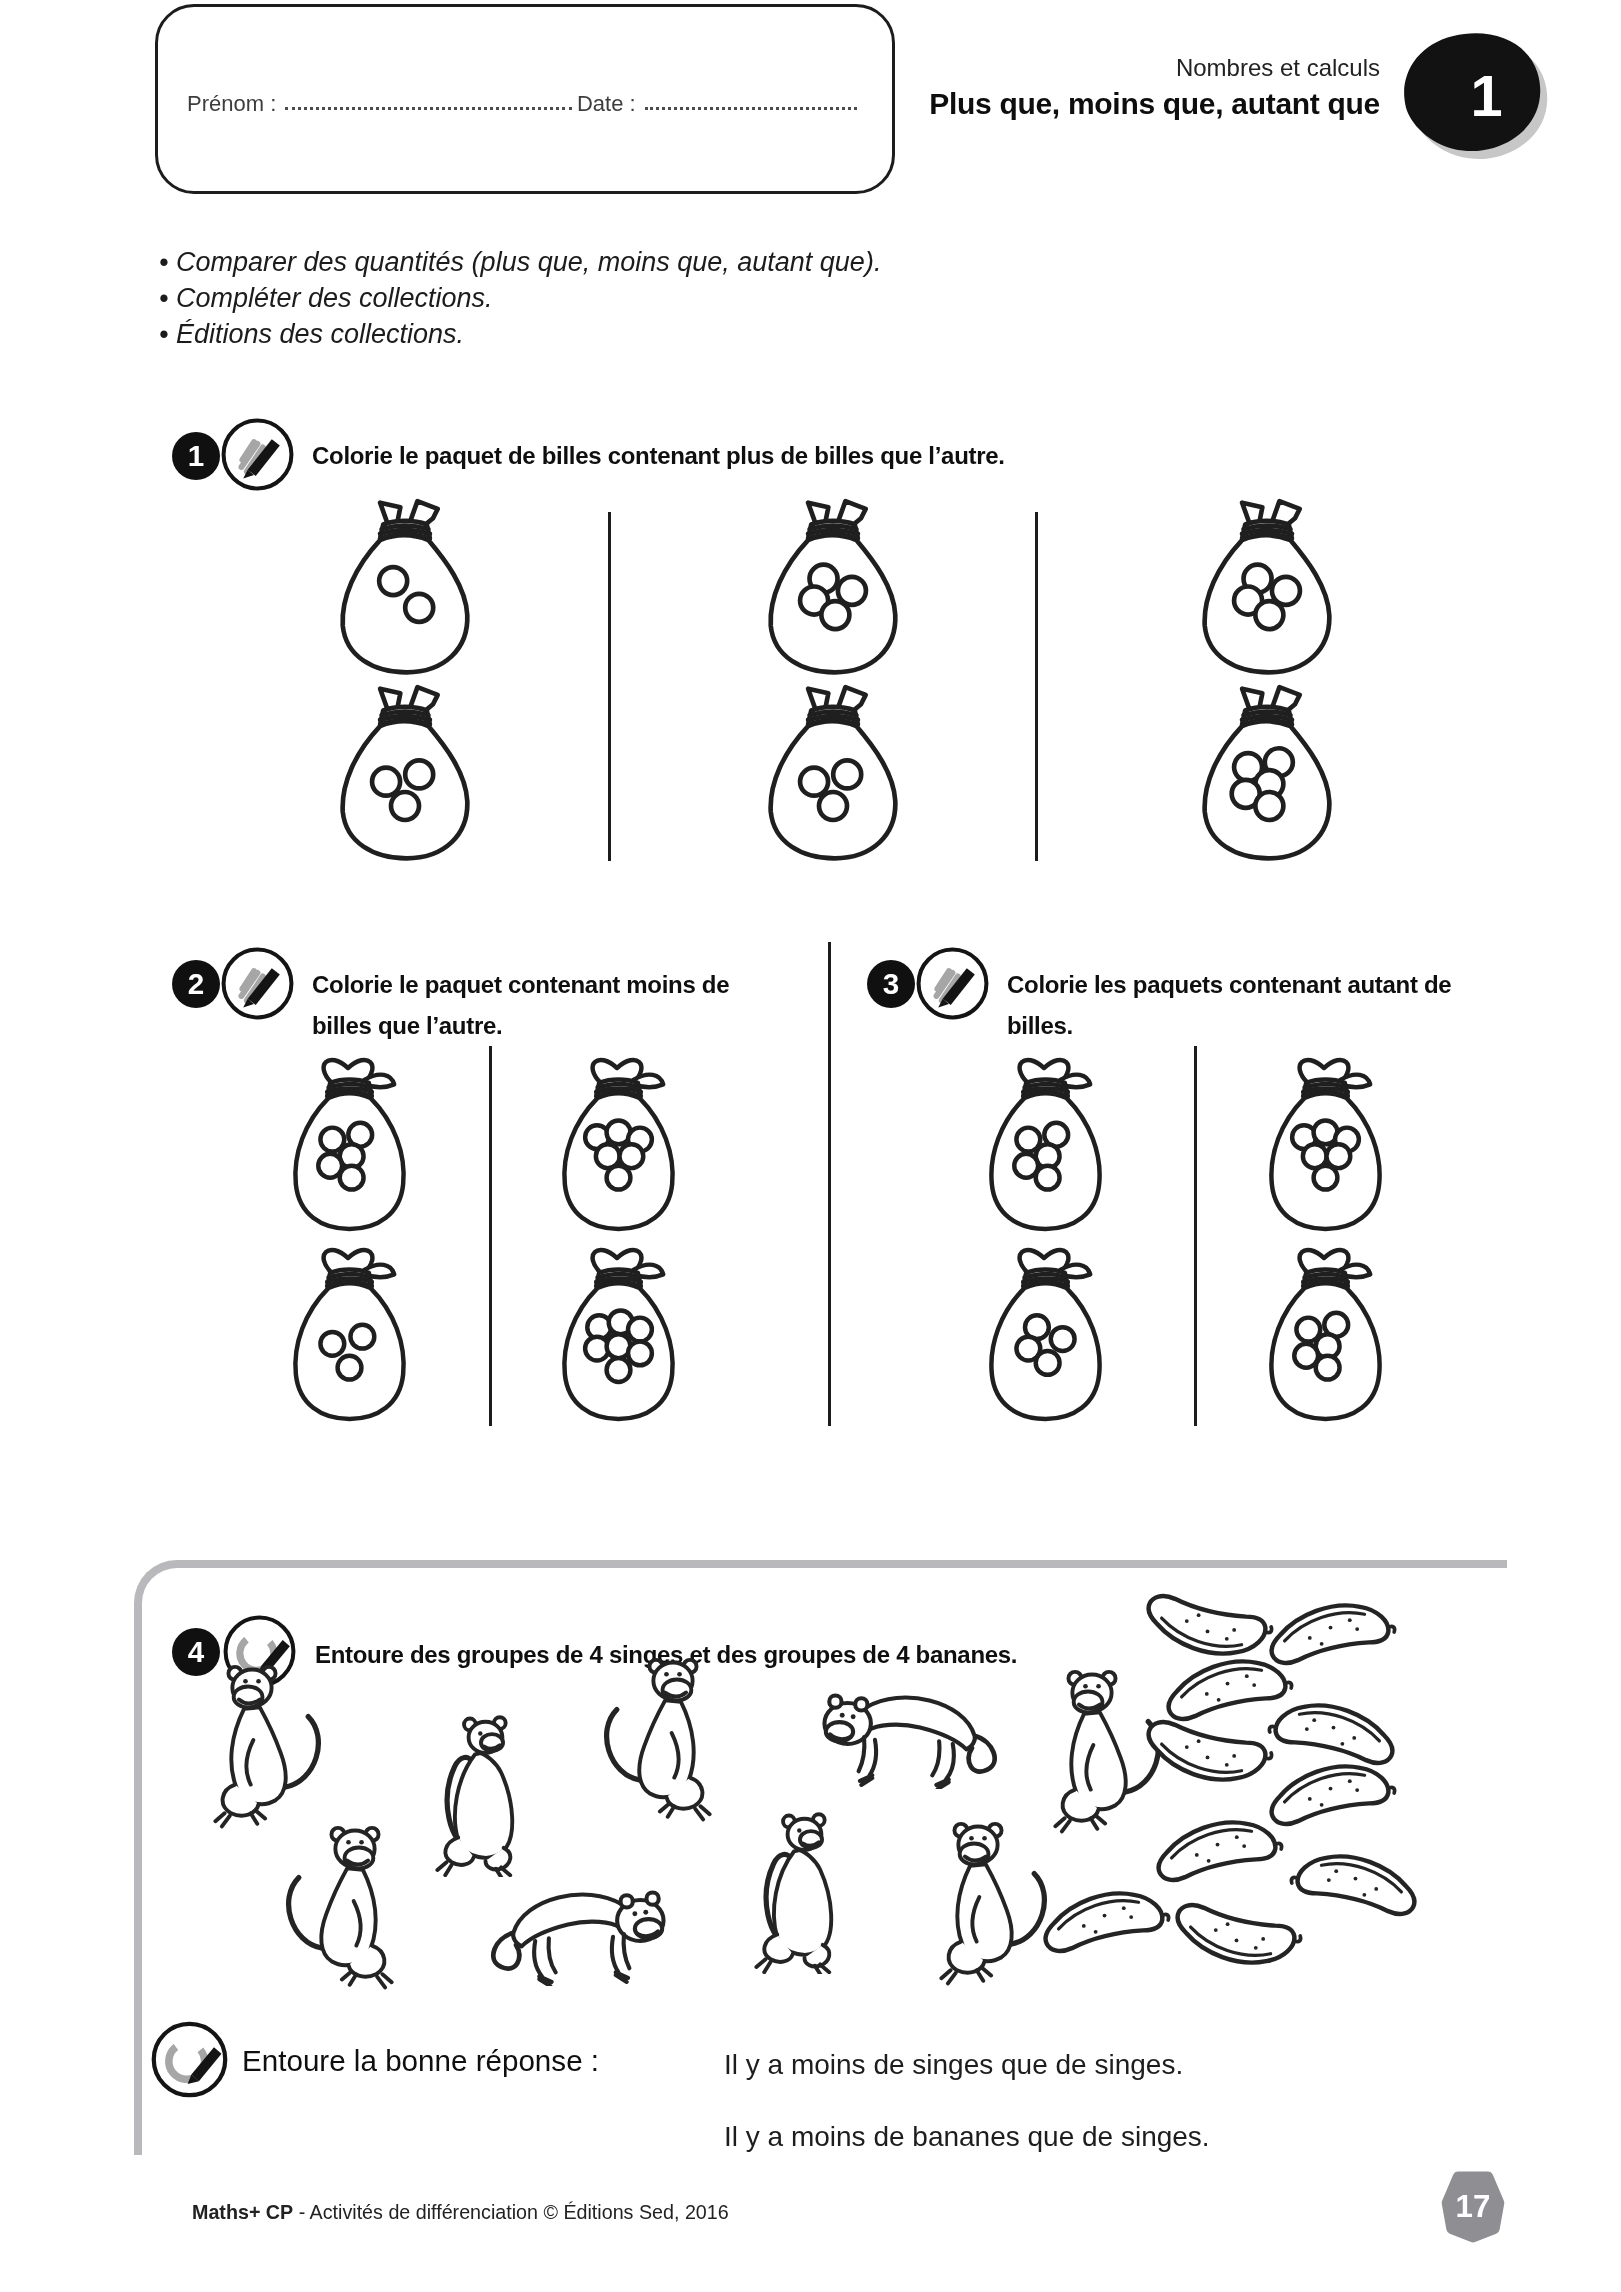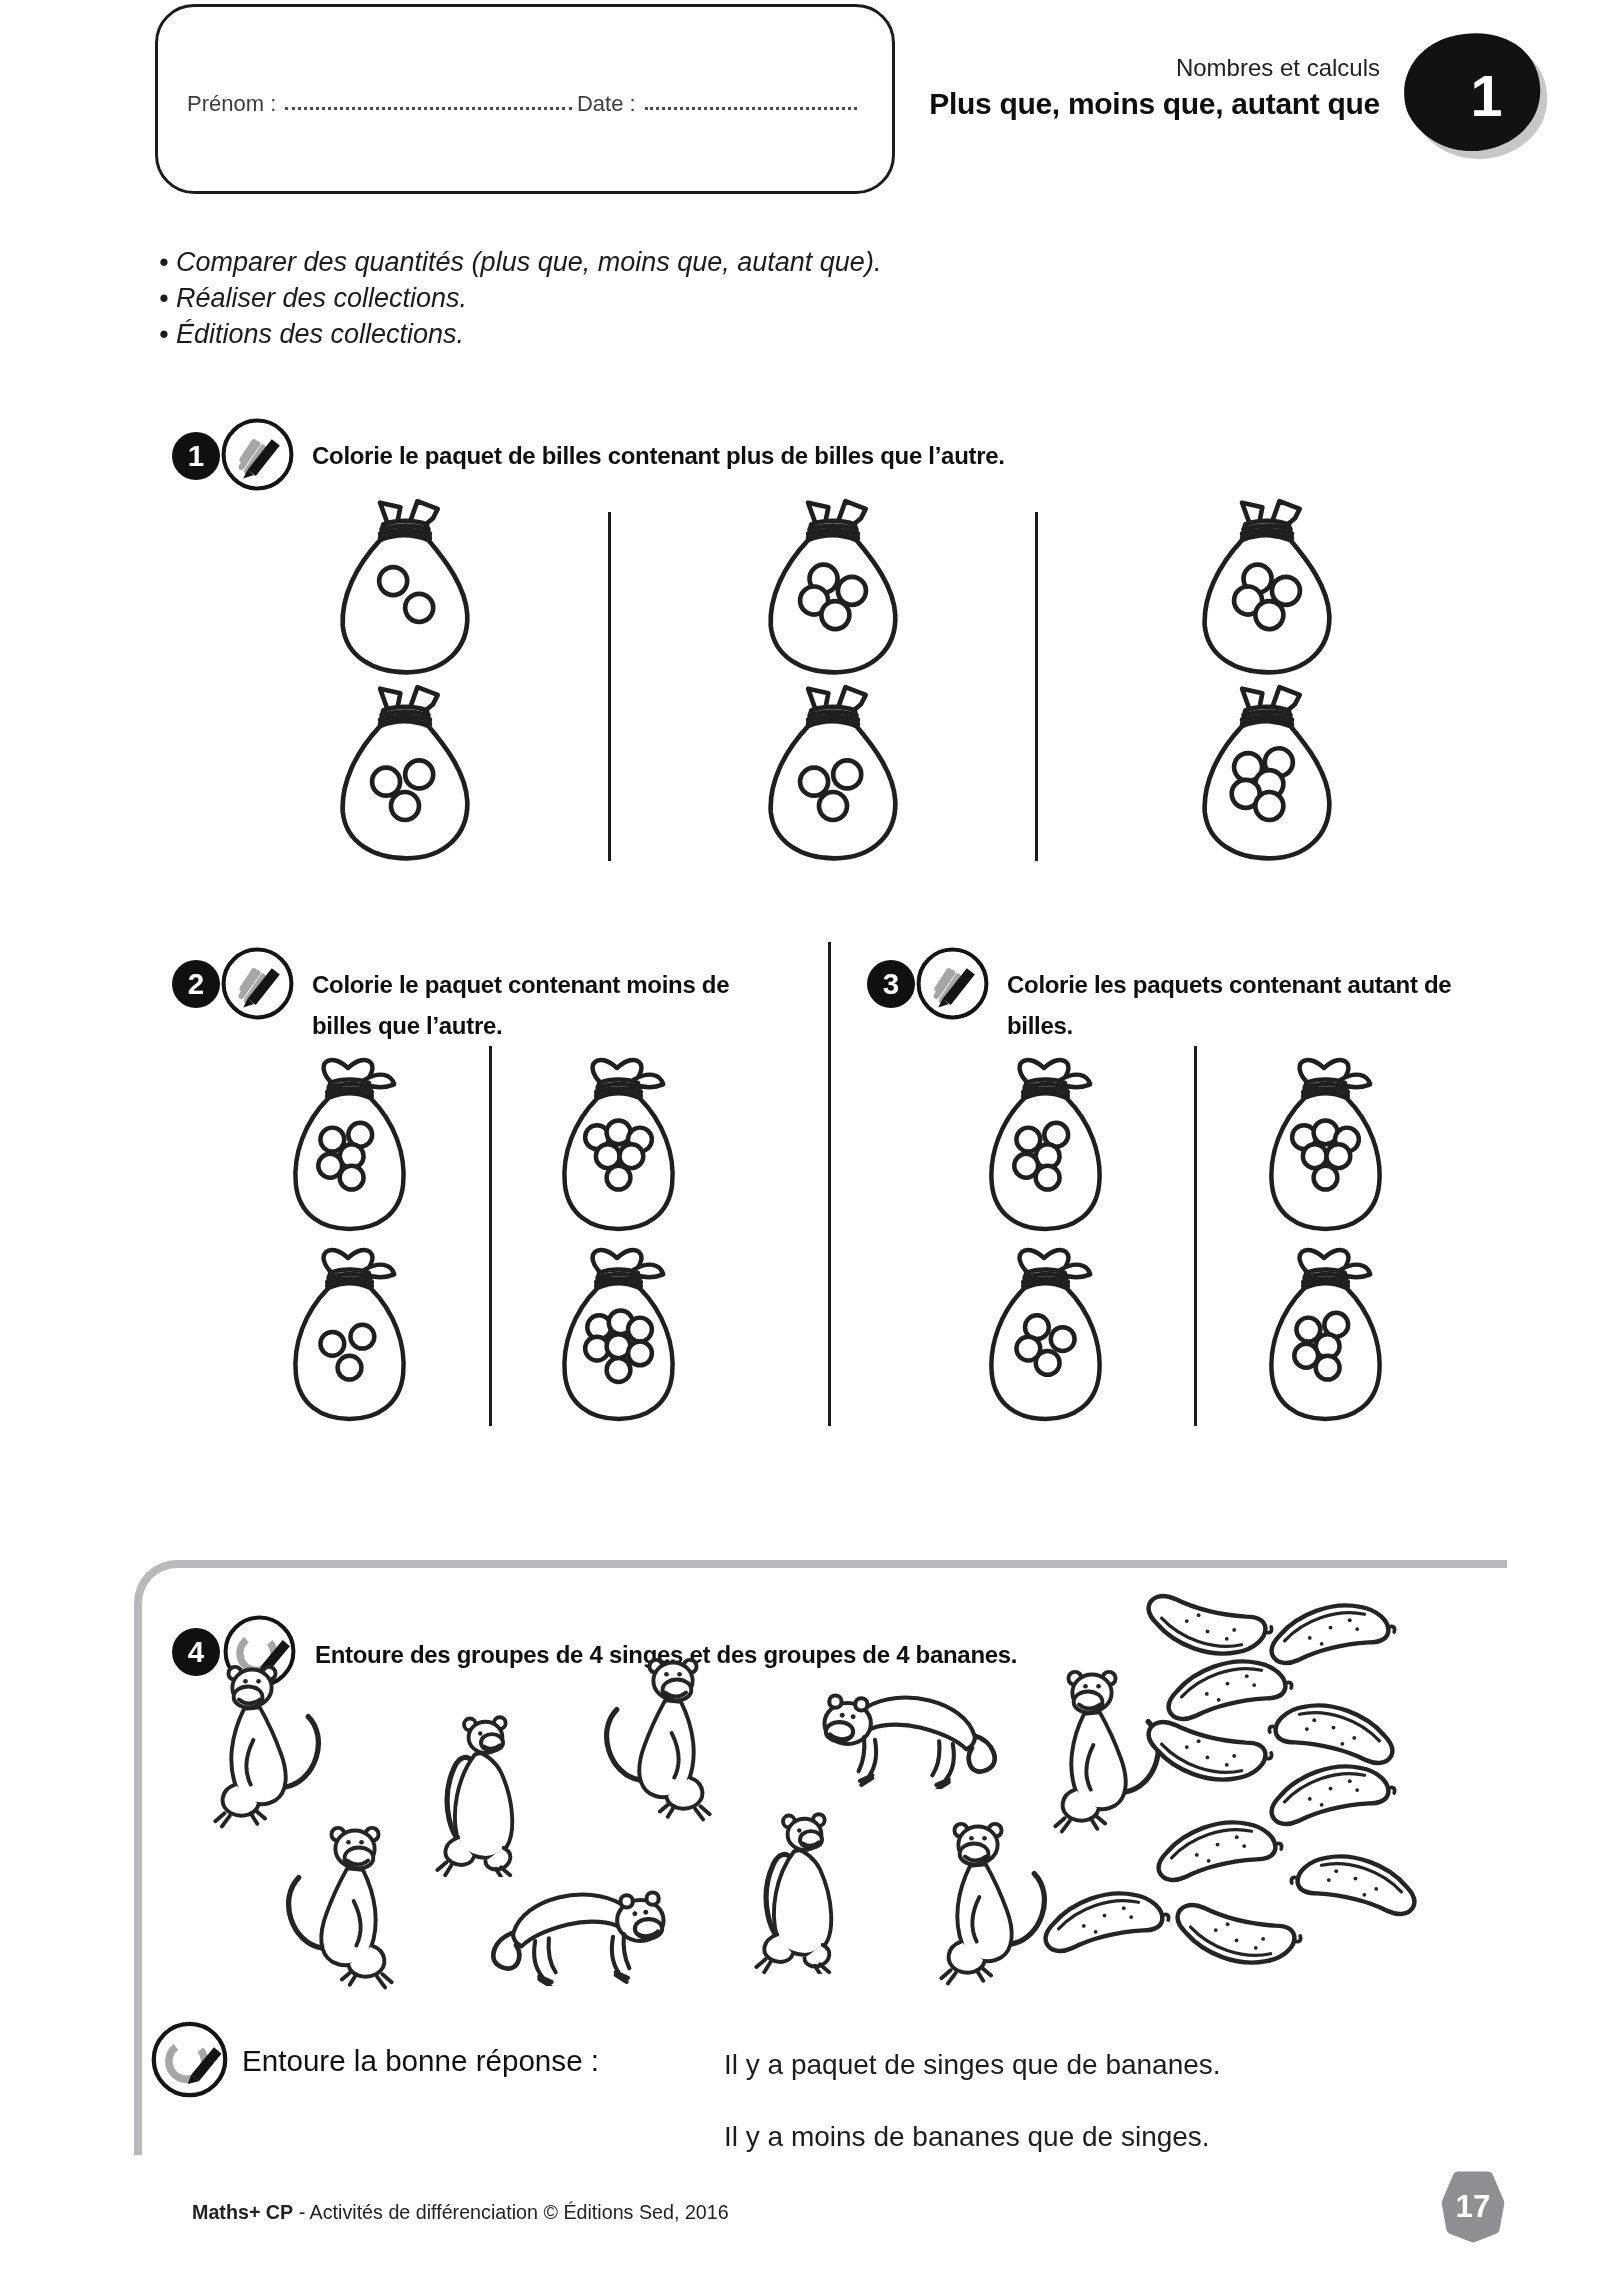--- a/index.html
+++ b/index.html
@@ -62,21 +62,21 @@
   <div class="abs" style="left:1399px;top:29px;width:154px;height:133px;">
     <svg viewBox="0 0 176 150" width="154" height="133">
       <path d="M10,80 C8,50 28,20 66,11 C108,1 150,16 162,52 C174,90 154,126 112,139 C74,150 36,134 18,106 C12,96 11,90 10,80 Z" transform="translate(4,5)" fill="rgba(0,0,0,0.22)"></path>
       <path d="M6,76 C4,46 24,16 62,7 C104,-3 146,12 158,48 C170,86 150,122 108,135 C70,146 32,130 14,102 C8,92 7,86 6,76 Z" fill="#121212"></path>
       <text x="100" y="98" font-size="66" font-weight="bold" fill="#ffffff" text-anchor="middle" font-family="Liberation Sans, sans-serif">1</text>
     </svg>
   </div>
 
   <div class="objectives">
     <div>Comparer des quantités (plus que, moins que, autant que).</div>
-    <div>Réaliser des collections.</div>
+    <div>Compléter des collections.</div>
     <div>Éditions des collections.</div>
   </div>
 
   <div class="ex-num" style="left:172px;top:432px;">1</div>
   <div class="abs" style="left:220px;top:417px;width:75px;height:75px;">
     <svg viewBox="0 0 84 84" width="75" height="75">
       <circle cx="42" cy="42" r="38" fill="#fff" stroke="#141414" stroke-width="4.5"></circle>
       <path d="M24,56 L42,30 M30,61 L48,34 M25,48 L38,28" stroke="#a6a6a6" stroke-width="6.5" stroke-linecap="round" fill="none"></path>
       <path d="M31,59 L58,25 L67,32 L40,66 Z" fill="#141414"></path>
       <path d="M31,59 L26,69 L38,65 Z" fill="#141414"></path>
@@ -685,21 +685,21 @@
   <div class="abs" style="left:150px;top:2020px;width:79px;height:79px;">
     <svg viewBox="0 0 84 84" width="79" height="79">
       <circle cx="42" cy="42" r="38" fill="#fff" stroke="#141414" stroke-width="4.5"></circle>
       <circle cx="39" cy="44" r="19" fill="none" stroke="#a6a6a6" stroke-width="8" stroke-dasharray="90 30" transform="rotate(-40 39 44)"></circle>
       <path d="M44,58 L68,29 L76,36 L52,65 Z" fill="#141414"></path>
       <path d="M44,58 L40,68 L52,65 Z" fill="#141414"></path>
     </svg>
   </div>
   <div class="q-label">Entoure la bonne réponse :</div>
   <div class="q-choices">
-    <div>Il y a paquet de singes que de bananes.</div>
+    <div>Il y a moins de singes que de singes.</div>
     <div>Il y a moins de bananes que de singes.</div>
   </div>
 
   <div class="footer"><b>Maths+ CP</b><span> - Activités de différenciation © Éditions Sed, 2016</span></div>
   <div class="abs" style="left:1438px;top:2167px;width:70px;height:79px;">
     <svg viewBox="0 0 76 84" width="70" height="79">
       <path d="M22,10 L54,10 L66,38 L61,66 L38,75 L15,66 L10,38 Z" fill="#8e8e93" stroke="#8e8e93" stroke-width="12" stroke-linejoin="round"></path>
       <text x="38" y="53" font-size="34" font-weight="bold" fill="#ffffff" text-anchor="middle" font-family="Liberation Sans, sans-serif">17</text>
     </svg>
   </div>

